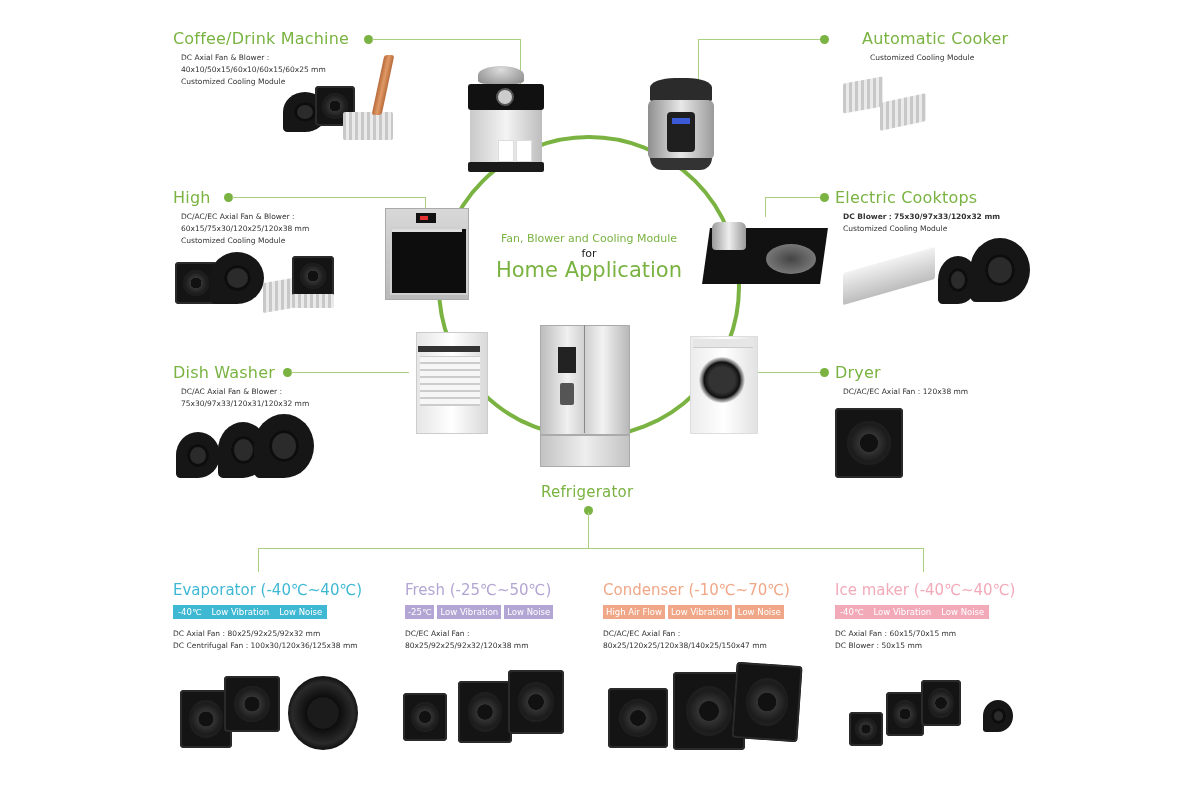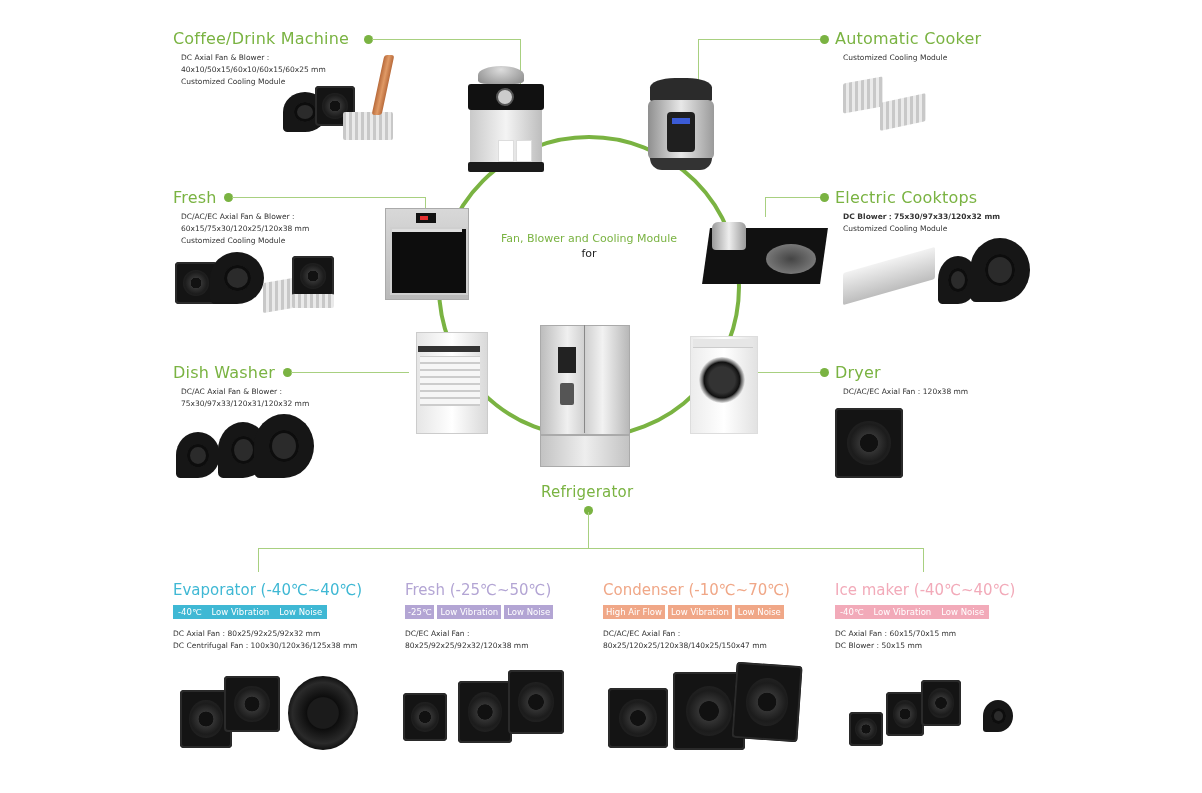--- a/index.html
+++ b/index.html
@@ -27,20 +27,21 @@
 </head>
 <body>
 
 <svg class="abs" style="left:0;top:0;" width="1202" height="793">
   <circle cx="589" cy="287" r="150" fill="none" stroke="#7ab342" stroke-width="4"></circle>
 </svg>
 
 <div class="abs" style="left:470px;top:232px;width:238px;">
   <div class="center-sub">Fan, Blower and Cooling Module</div>
   <div class="center-for" style="margin-top:2px;">for</div>
+  <div class="center-main" style="margin-top:-2px;">Home Application</div>
 </div>
 
 <div class="abs" style="left:173px;top:30px;">
   <div class="title">Coffee/Drink Machine</div>
   <div class="desc" style="margin-top:4px;">DC Axial Fan &amp; Blower：</div>
   <div class="desc">40x10/50x15/60x10/60x15/60x25 mm</div>
   <div class="desc">Customized Cooling Module</div>
 </div>
 <div class="dot" style="left:364px;top:35px;"></div>
 <div class="line" style="left:372px;top:39px;width:148px;height:1px;"></div>
@@ -57,36 +58,36 @@
   <div class="abs" style="left:28px;top:22px;width:14px;height:14px;border-radius:50%;background:#ccc;border:2px solid #555;"></div>
   <div class="abs" style="left:2px;top:44px;width:72px;height:52px;background:linear-gradient(90deg,#c9c9c9,#f4f4f4,#bdbdbd);"></div>
   <div class="abs" style="left:30px;top:74px;width:14px;height:20px;background:#fff;border:1px solid #ddd;"></div>
   <div class="abs" style="left:48px;top:74px;width:14px;height:20px;background:#fff;border:1px solid #ddd;"></div>
   <div class="abs" style="left:0;top:96px;width:76px;height:10px;background:#1a1a1a;border-radius:2px;"></div>
 </div>
 
 <div class="line" style="left:698px;top:39px;width:1px;height:48px;"></div>
 <div class="line" style="left:698px;top:39px;width:122px;height:1px;"></div>
 <div class="dot" style="left:820px;top:35px;"></div>
-<div class="abs" style="left:835px;top:30px;">
+<div class="abs" style="left:862px;top:30px;">
   <div class="title">Automatic Cooker</div>
   <div class="desc" style="margin-top:4px;">Customized Cooling Module</div>
 </div>
 <div class="heatsink" style="left:843px;top:80px;width:40px;height:30px;transform:skewY(-10deg);"></div>
 <div class="heatsink" style="left:880px;top:98px;width:46px;height:28px;transform:skewY(-12deg);"></div>
 <div class="appliance" style="left:640px;top:78px;width:82px;height:92px;">
   <div class="abs" style="left:10px;top:0;width:62px;height:24px;background:#2b2b2b;border-radius:40% 40% 10% 10%;"></div>
   <div class="abs" style="left:8px;top:22px;width:66px;height:60px;background:linear-gradient(90deg,#8f8f8f,#e8e8e8,#9a9a9a);border-radius:6px;"></div>
   <div class="abs" style="left:27px;top:34px;width:28px;height:40px;background:#1f1f1f;border-radius:4px;"></div>
   <div class="abs" style="left:32px;top:40px;width:18px;height:6px;background:#3b5bd6;"></div>
   <div class="abs" style="left:10px;top:80px;width:62px;height:12px;background:#333;border-radius:0 0 12px 12px;"></div>
 </div>
 
 <div class="abs" style="left:173px;top:189px;">
-  <div class="title">Fresh</div>
+  <div class="title">High</div>
   <div class="desc" style="margin-top:4px;">DC/AC/EC Axial Fan &amp; Blower：</div>
   <div class="desc">60x15/75x30/120x25/120x38 mm</div>
   <div class="desc">Customized Cooling Module</div>
 </div>
 <div class="dot" style="left:224px;top:193px;"></div>
 <div class="line" style="left:232px;top:197px;width:193px;height:1px;"></div>
 <div class="line" style="left:425px;top:197px;width:1px;height:12px;"></div>
 <div class="fan" style="left:175px;top:262px;width:42px;height:42px;"></div>
 <div class="blower" style="left:210px;top:252px;width:54px;height:52px;"></div>
 <div class="heatsink" style="left:263px;top:280px;width:36px;height:30px;transform:skewY(-10deg);"></div>

